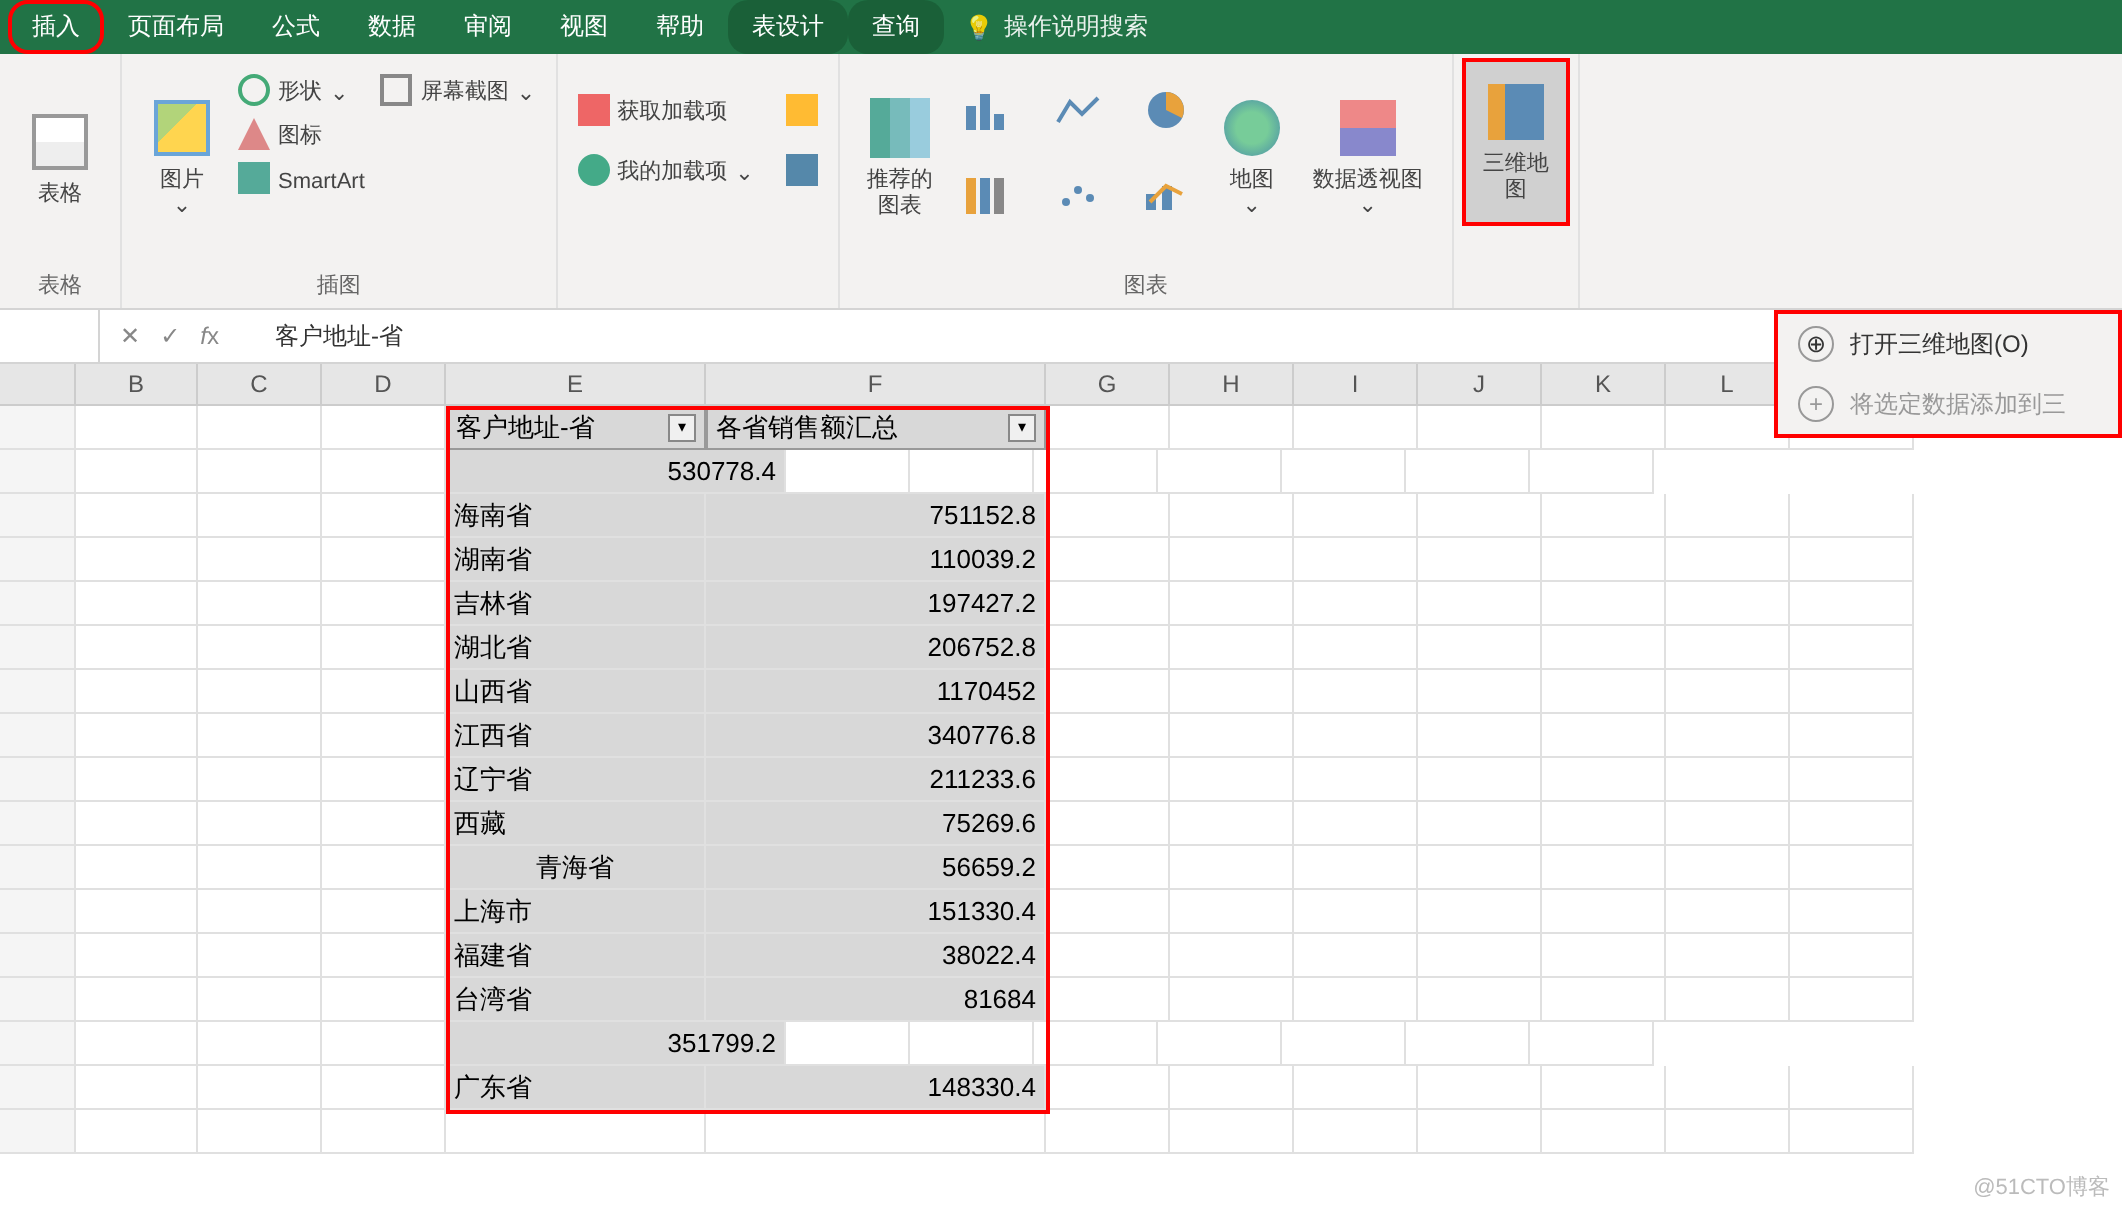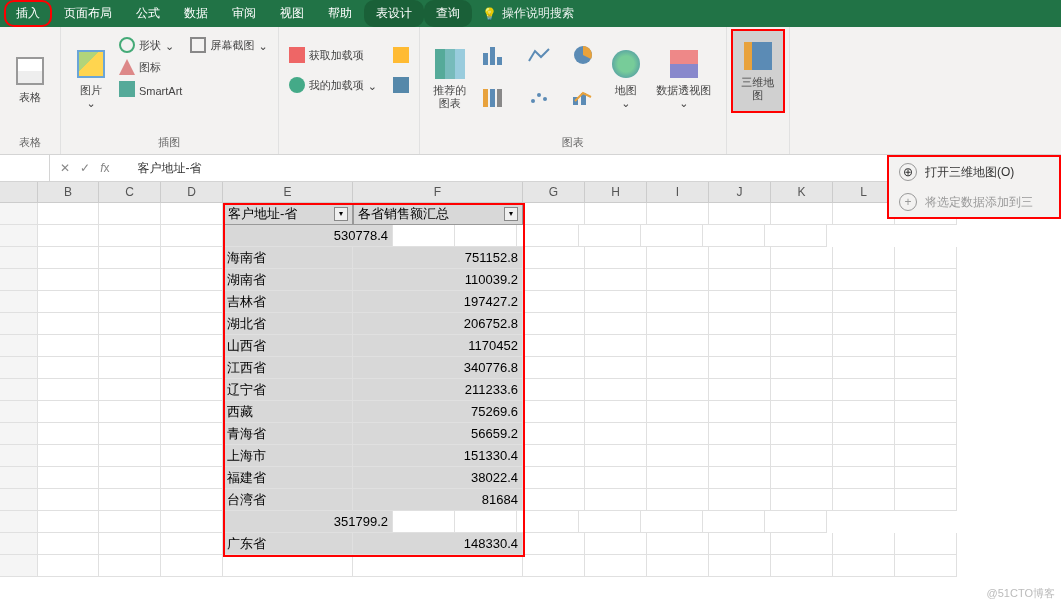--- a/index.html
+++ b/index.html
@@ -422,21 +422,21 @@
         <div class="cell" style="width: 62px;"></div>
         <div class="cell" style="width: 62px;"></div>
         <div class="cell" style="width: 62px;"></div>
         <div class="cell" style="width: 62px;"></div>
       </div>
       <div class="row">
         <div class="cell" style="width: 38px; background: rgb(245, 245, 245);"></div>
         <div class="cell" style="width: 61px;"></div>
         <div class="cell" style="width: 62px;"></div>
         <div class="cell" style="width: 62px;"></div>
-        <div class="cell sel" style="width: 130px;">青海省</div>
+        <div class="cell sel" style="width: 130px; text-align: center;">青海省</div>
         <div class="cell sel num" style="width: 170px;">56659.2</div>
         <div class="cell" style="width: 62px;"></div>
         <div class="cell" style="width: 62px;"></div>
         <div class="cell" style="width: 62px;"></div>
         <div class="cell" style="width: 62px;"></div>
         <div class="cell" style="width: 62px;"></div>
         <div class="cell" style="width: 62px;"></div>
         <div class="cell" style="width: 62px;"></div>
       </div>
       <div class="row">

